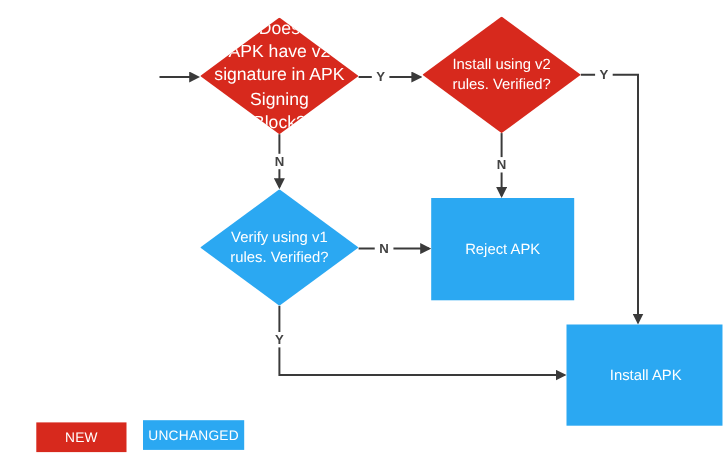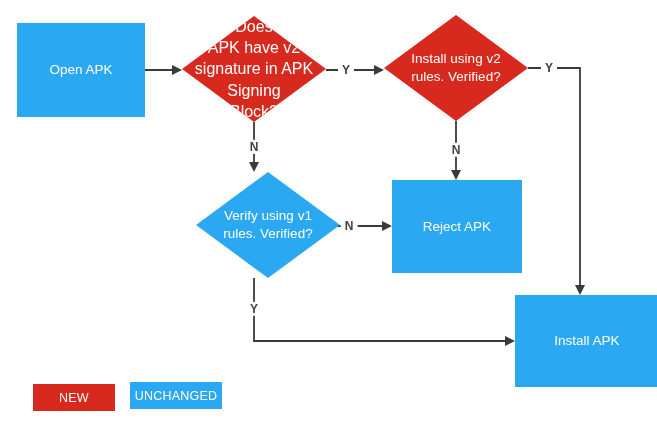--- a/index.html
+++ b/index.html
@@ -48,21 +48,21 @@
     position:absolute;
     display:flex;align-items:center;justify-content:center;
     color:var(--node-text);
     font-size:12.5px;
     letter-spacing:.2px;
   }
   
   #node-open-apk{left:17px;top:23px;width:128px;height:94px;}
   #node-has-v2{left:182px;top:16px;width:144px;height:106px;font-size:16px;}
   #node-verify-v2{left:384px;top:15px;width:144px;height:106px;}
-  #node-verify-v1{left:196px;top:172px;width:144px;height:106px;}
+  #node-verify-v1{left:182px;top:172px;width:144px;height:106px;}
   #node-reject-apk{left:392px;top:180px;width:130px;height:93px;}
   #node-install-apk{left:515px;top:295px;width:144px;height:92px;}
   #lbl-hasv2-yes{left:346px;top:70px;}
   #lbl-verifyv2-yes{left:549px;top:68px;}
   #lbl-hasv2-no{left:254px;top:147px;}
   #lbl-verifyv2-no{left:456px;top:150px;}
   #lbl-verifyv1-no{left:349px;top:226px;}
   #lbl-verifyv1-yes{left:254px;top:309px;}
   #legend-new{left:33px;top:384px;width:82px;height:27px;}
   #legend-unchanged{left:130px;top:382px;width:92px;height:27px;}
@@ -80,23 +80,20 @@
     </defs>
     <path class="edge" d="M145,70 H180" marker-end="url(#arrowhead)"></path>
     <path class="edge" d="M326,70 H382" marker-end="url(#arrowhead)"></path>
     <path class="edge" d="M528,68 H580 V293" marker-end="url(#arrowhead)"></path>
     <path class="edge" d="M254,122 V170" marker-end="url(#arrowhead)"></path>
     <path class="edge" d="M456,121 V178" marker-end="url(#arrowhead)"></path>
     <path class="edge" d="M326,226 H390" marker-end="url(#arrowhead)"></path>
     <path class="edge" d="M254,278 V341 H513" marker-end="url(#arrowhead)"></path>
   </svg>
 
-  <div id="node-open-apk" class="node rect-node fill-blue">
-    <span>Open APK</span>
-  </div>
 
   <div id="node-has-v2" class="node diamond fill-red">
     <span>Does
 APK have v2
 signature in APK
 Signing
 Block?</span>
   </div>
 
   <div id="node-verify-v2" class="node diamond fill-red">

